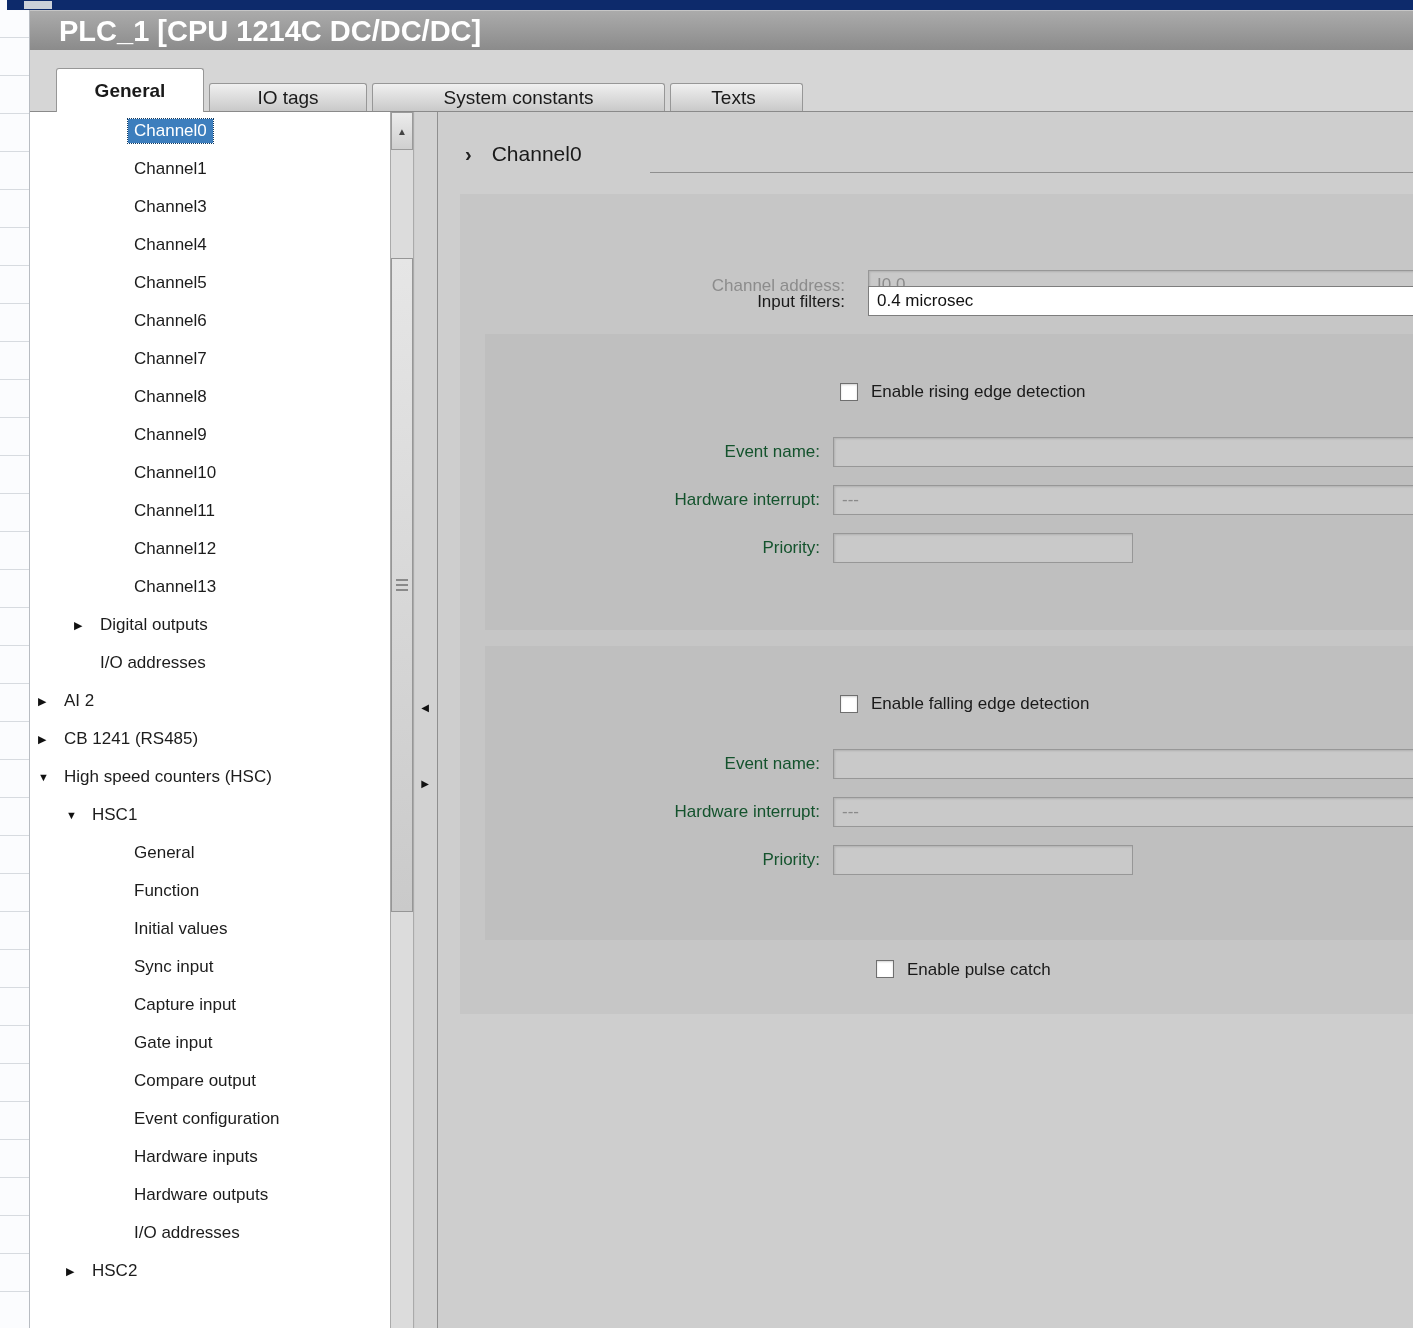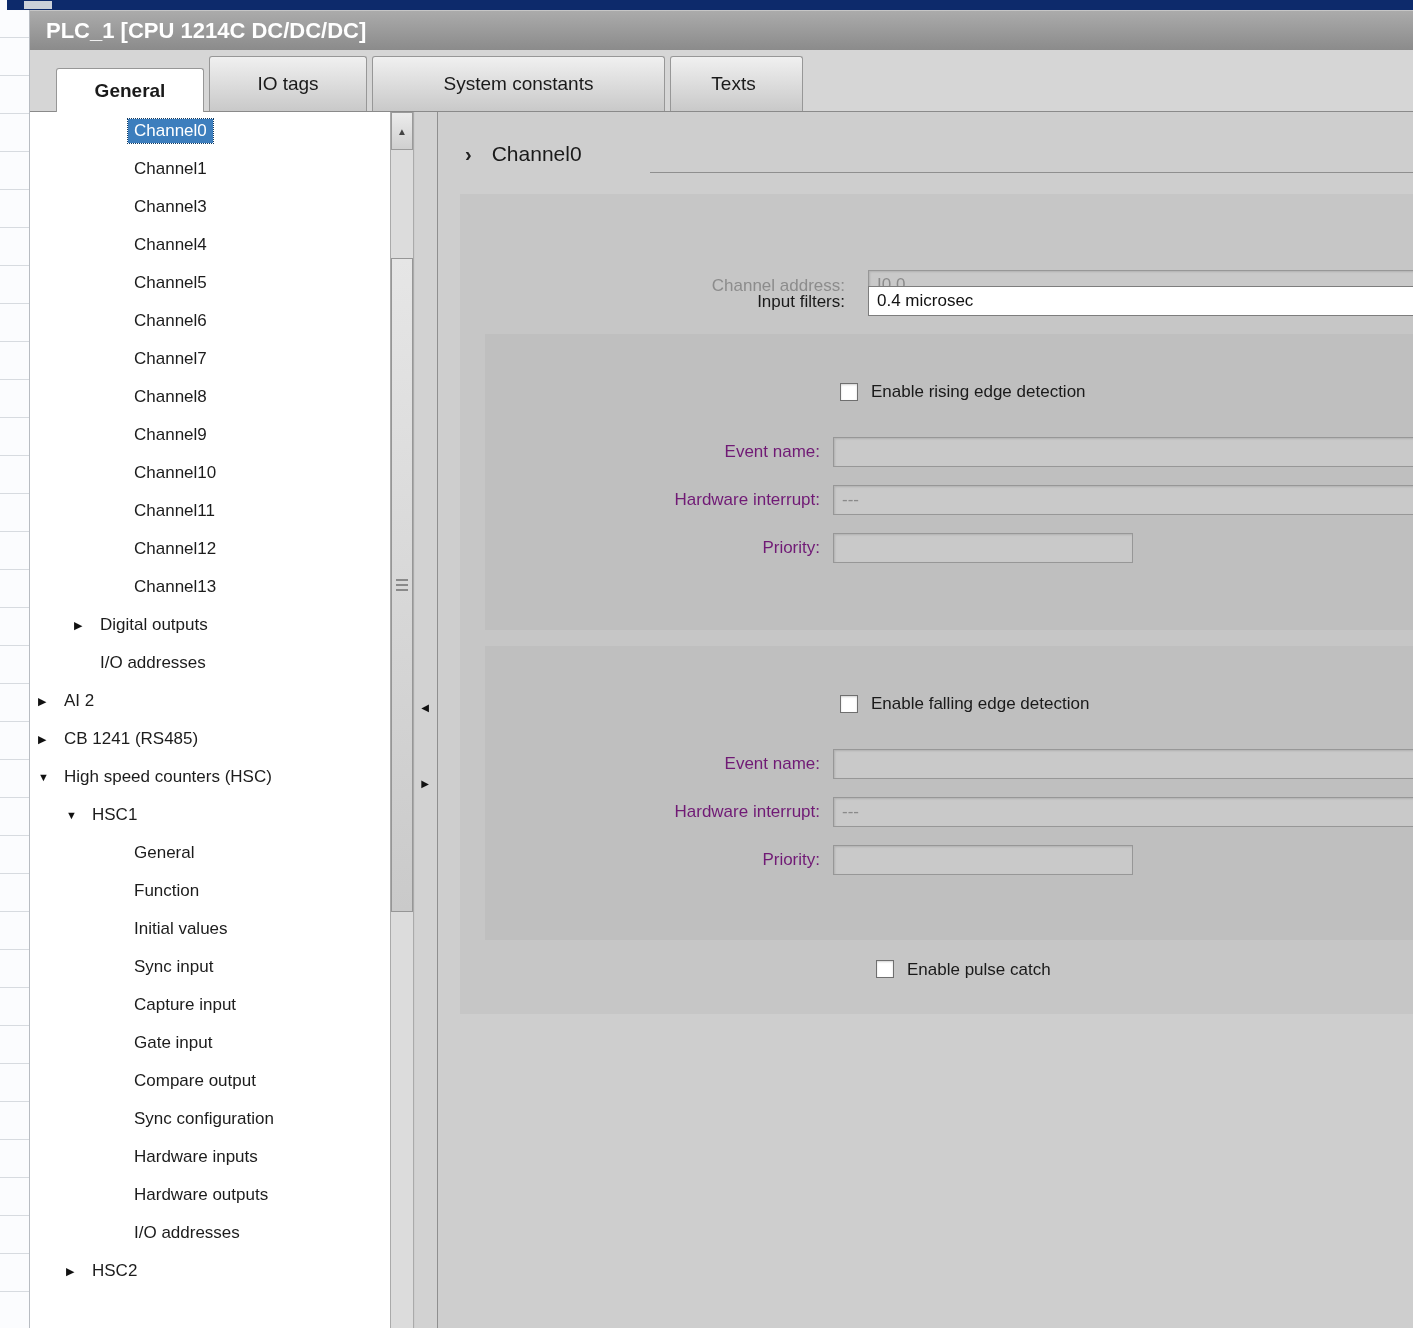--- a/index.html
+++ b/index.html
@@ -13,27 +13,27 @@
     background: repeating-linear-gradient(to bottom, #fbfcfe 0 37px, #d7dbe0 37px 38px);
     border-right:1px solid #b8bcc2; }
 
   
   .top-strip { position:absolute; left:7px; top:0; width:1406px; height:10px; background:#0d2a6b; }
   .top-chip  { position:absolute; left:24px; top:1px; width:28px; height:8px; background:#ccd1d9; }
 
   
   .titlebar { position:absolute; left:30px; top:10px; width:1383px; height:40px;
     background:linear-gradient(#ababab,#8b8b8b); border-top:1px solid #c6c6c6;
-    color:#fff; font-weight:bold; font-size:22px; line-height:40px; padding-left:16px; }
+    color:#fff; font-weight:bold; font-size:29px; line-height:40px; padding-left:29px; }
 
   
   .tabsrow { position:absolute; left:30px; top:50px; width:1383px; height:62px;
     background:#d6d6d6; border-bottom:1px solid #8a8a8a; }
   .tabs { position:absolute; left:26px; bottom:0; display:flex; align-items:flex-end; gap:5px; }
-  .tab { height:55px; padding:0 34px; display:flex; align-items:center; justify-content:center;
+  .tab { height:28px; padding:0 34px; display:flex; align-items:center; justify-content:center;
     background:linear-gradient(#f0f0f0,#c9c9c9); border:1px solid #979797; border-bottom:none;
     border-radius:3px 3px 0 0; font-size:19px; color:#1a1a1a; cursor:default; }
   .tabs .tab:nth-child(1){ min-width:148px; }
   .tabs .tab:nth-child(2){ min-width:158px; }
   .tabs .tab:nth-child(3){ min-width:293px; }
   .tabs .tab:nth-child(4){ min-width:133px;padding-left:28px; }
   .tab.selected { background:#ffffff; font-weight:bold; height:44px; margin-bottom:-1px;
     position:relative; z-index:2; }
 
   
@@ -89,21 +89,21 @@
 
   .group { position:absolute; left:25px; right:-3px; background:#bfbfbf; }
   .group1 { top:140px; height:296px; }
   .group2 { top:452px; height:294px; }
   .g-cb-row { position:absolute; left:355px; top:48px; display:flex; align-items:center; gap:13px; }
   .checkbox { width:18px; height:18px; background:#fff; border:1px solid #6f6f6f;
     box-shadow:inset 0 1px 2px rgba(0,0,0,0.18); flex:0 0 18px; }
   .cb-label { font-size:17px; color:#1a1a1a; }
   .g-row { position:absolute; left:0; right:0; height:30px; }
   .g-row.r1 { top:103px; } .g-row.r2 { top:151px; } .g-row.r3 { top:199px; }
-  .g-label { position:absolute; left:0; width:335px; text-align:right; font-size:17px; line-height:30px; color:#701a75; }
+  .g-label { position:absolute; left:0; width:335px; text-align:right; font-size:17px; line-height:30px; color:#14532d; }
   .g-inp-stretch { position:absolute; left:348px; right:-3px; }
   .g-inp-priority { position:absolute; left:348px; width:300px; }
 
   .pulse-row { position:absolute; left:416px; top:766px; display:flex; gap:13px; }
 </style>
 </head>
 <body>
 
 <div class="screen">
 
@@ -224,21 +224,21 @@
       <div class="nav-item ind3">
         <span class="tree-arrow"></span>
         <span class="nav-label">Gate input</span>
       </div>
       <div class="nav-item ind3">
         <span class="tree-arrow"></span>
         <span class="nav-label">Compare output</span>
       </div>
       <div class="nav-item ind3">
         <span class="tree-arrow"></span>
-        <span class="nav-label">Sync configuration</span>
+        <span class="nav-label">Event configuration</span>
       </div>
       <div class="nav-item ind3">
         <span class="tree-arrow"></span>
         <span class="nav-label">Hardware inputs</span>
       </div>
       <div class="nav-item ind3">
         <span class="tree-arrow"></span>
         <span class="nav-label">Hardware outputs</span>
       </div>
       <div class="nav-item ind3">

